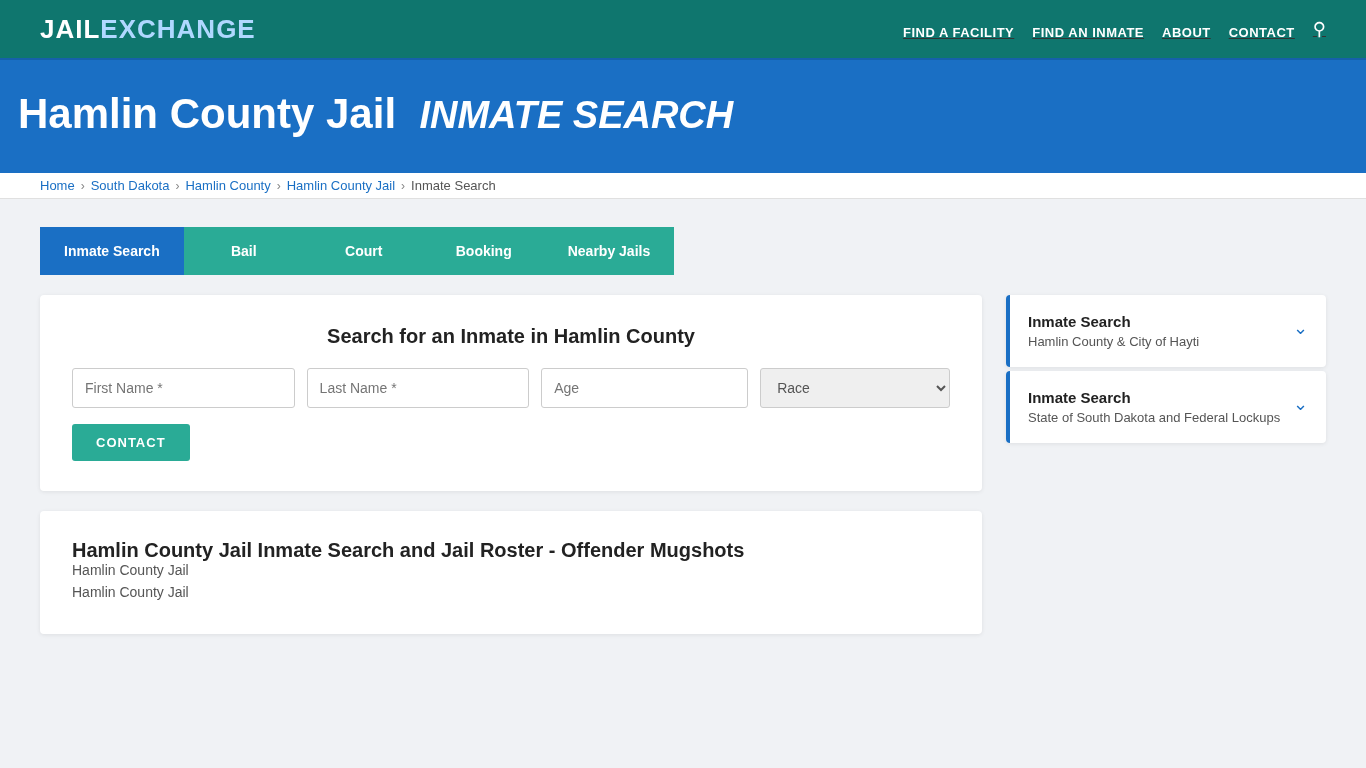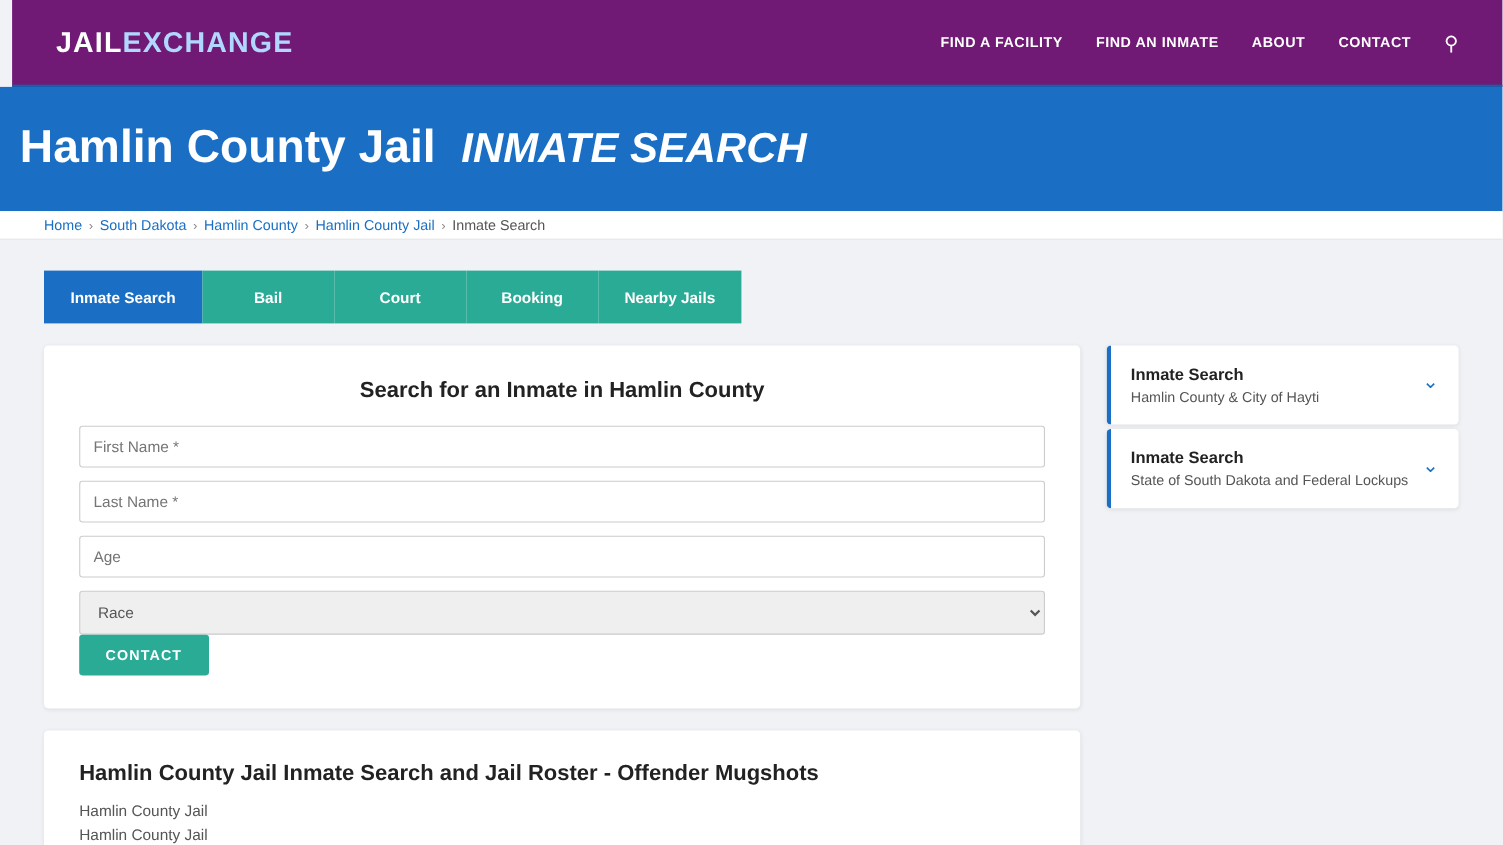--- a/index.html
+++ b/index.html
@@ -1,44 +1,44 @@
 <!DOCTYPE html>
 <html><head>
   <meta charset="utf-8">
   <style>
     * { margin: 0; padding: 0; box-sizing: border-box; }
     body { font-family: Arial, sans-serif; background: #f0f2f5; color: #333; font-size: 14px; }
 
     
     .header {
-      background: #701a75;
+      background: #0f766e;
       padding: 0 40px;
       display: flex;
       align-items: center;
       justify-content: space-between;
-      height: 79px;
+      height: 60px;
       border-bottom: 2px solid #1560aa;
-      margin-left: 11px;
     }
     .logo {
       font-size: 26px;
       font-weight: 900;
       color: #fff;
       letter-spacing: 1px;
     }
     .logo span {
       color: #fff;
     }
     .logo .exchange {
       color: #b0d8ff;
     }
     .nav {
       display: flex;
-      align-items: center;
-      gap: 30px;
+      align-items: flex-end;
+      gap: 18px;
+      text-decoration: underline;
     }
     .nav-item {
       color: #fff;
       font-weight: 700;
       font-size: 13px;
       letter-spacing: 0.5px;
       cursor: pointer;
       text-transform: uppercase;
     }
     .nav-search {
@@ -140,22 +140,21 @@
     .search-card h2 {
       font-size: 20px;
       font-weight: 700;
       text-align: center;
       margin-bottom: 20px;
       color: #222;
     }
     .search-fields {
       display: flex;
       gap: 12px;
-      margin-bottom: 0;
-      flex-direction: column;
+      margin-bottom: 16px;
     }
     .search-fields input,
     .search-fields select {
       border: 1px solid #ccc;
       border-radius: 3px;
       padding: 10px 12px;
       font-size: 14px;
       color: #555;
       outline: none;
     }
@@ -179,21 +178,20 @@
     .info-card {
       background: #fff;
       border-radius: 4px;
       padding: 28px 32px;
       box-shadow: 0 1px 4px rgba(0,0,0,0.08);
     }
     .info-card h3 {
       font-size: 20px;
       font-weight: 700;
       color: #222;
-      margin-bottom: 14px;
     }
     .info-card p {
       font-size: 14px;
       color: #555;
       margin-bottom: 6px;
     }
 
     
     .right-col {
       width: 320px;

